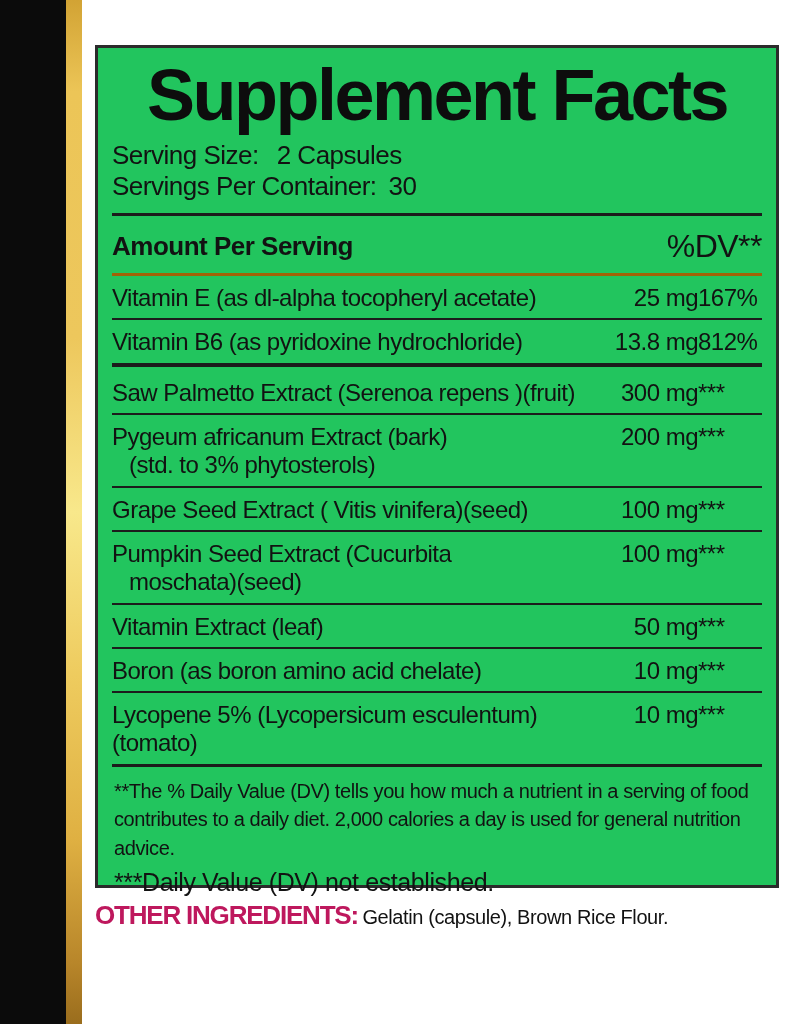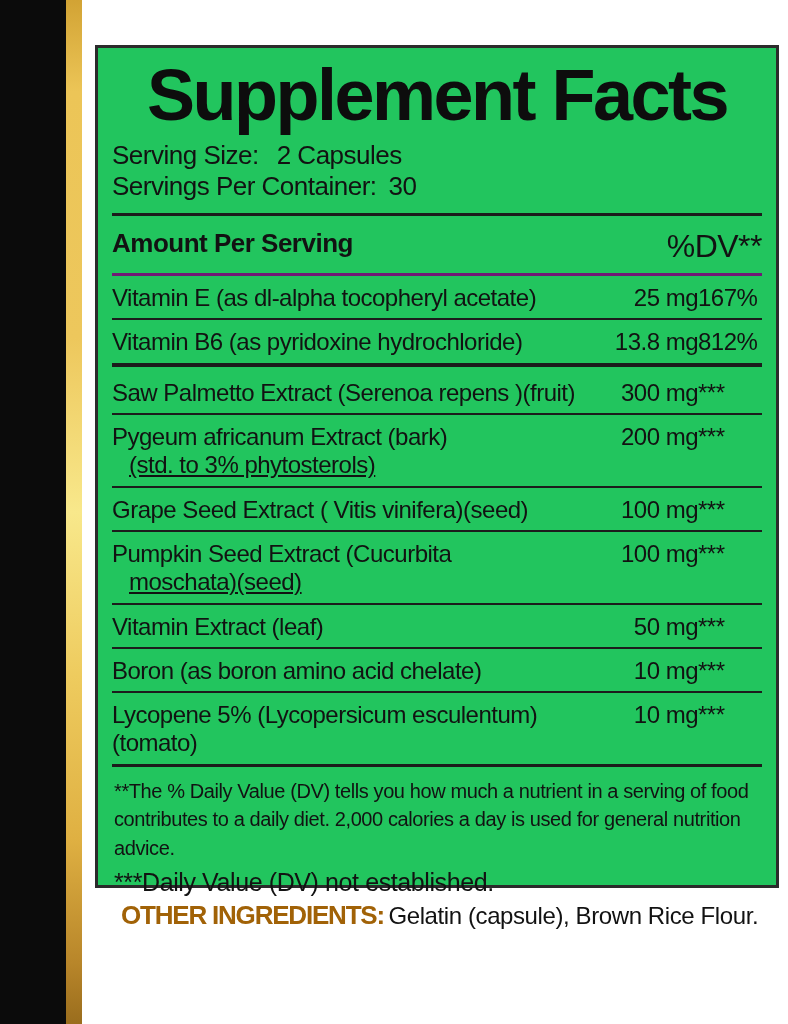--- a/index.html
+++ b/index.html
@@ -43,50 +43,50 @@
   }
   .serving-block {
     font-size: 26px; line-height: 1.22;
     letter-spacing: -0.5px;
     padding: 2px 0 10px;
     border-bottom: 3px solid #1c1c1c;
   }
   .serving-line .val { margin-left: 18px; }
   .serving-line .val2 { margin-left: 12px; }
   .aps-row {
-    display: flex; justify-content: space-between; align-items: flex-start;
+    display: flex; justify-content: space-between; align-items: center;
     padding: 12px 0 8px;
-    border-bottom: 3px solid #701a75;
+    border-bottom: 3px solid #a16207;
   }
   .aps-label { font-weight: bold; font-size: 26px; letter-spacing: -0.5px; }
   .dv-header { font-size: 32px; letter-spacing: -0.5px; }
   .row {
     display: flex; align-items: flex-start;
     padding: 8px 0 6px;
     border-bottom: 2px solid #1c1c1c;
     font-size: 24px; letter-spacing: -0.5px; line-height: 1.18;
   }
   .row .name { flex: 1; min-width: 0; }
   .row .amt { min-width: 84px; text-align: right; white-space: nowrap; padding-left: 6px; }
   .row .dv  { min-width: 64px; text-align: left; white-space: nowrap; }
   .row.thick { border-bottom-width: 4px; }
   .row.gap-top { padding-top: 12px; }
   .row.last { border-bottom-width: 3px; }
-  .indent { padding-left: 17px; text-decoration: underline; }
+  .indent { padding-left: 17px; }
   .footnote {
     padding: 10px 2px 8px;
     font-size: 20px; letter-spacing: -0.4px; line-height: 1.42;
   }
   .footnote .fn2 { margin-top: 3px; font-size: 25px; }
   .other {
     position: absolute; left: 95px; top: 900px;
     width: 692px; white-space: nowrap;
   }
-  .other .label { font-weight: bold; font-size: 26px; letter-spacing: -1.2px; color: #a16207; margin-left: 26px; }
-  .other .value { font-size: 24px; letter-spacing: -0.4px; }
+  .other .label { font-weight: bold; font-size: 26px; letter-spacing: -1.2px; color: #be185d; }
+  .other .value { font-size: 20px; letter-spacing: -0.4px; }
 </style>
 </head>
 <body>
 
 <div class="side-black"></div>
 <div class="side-gold"></div>
 
 <div class="facts-panel">
 
   <div class="title">Supplement Facts</div>

